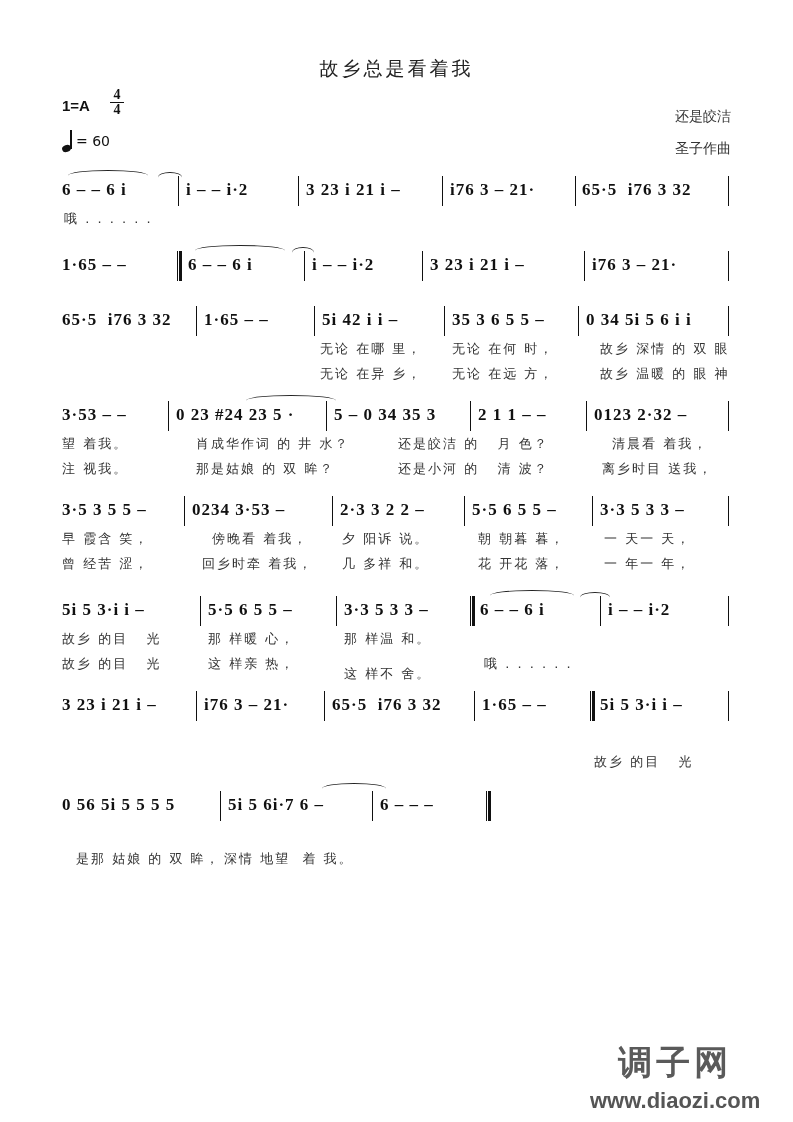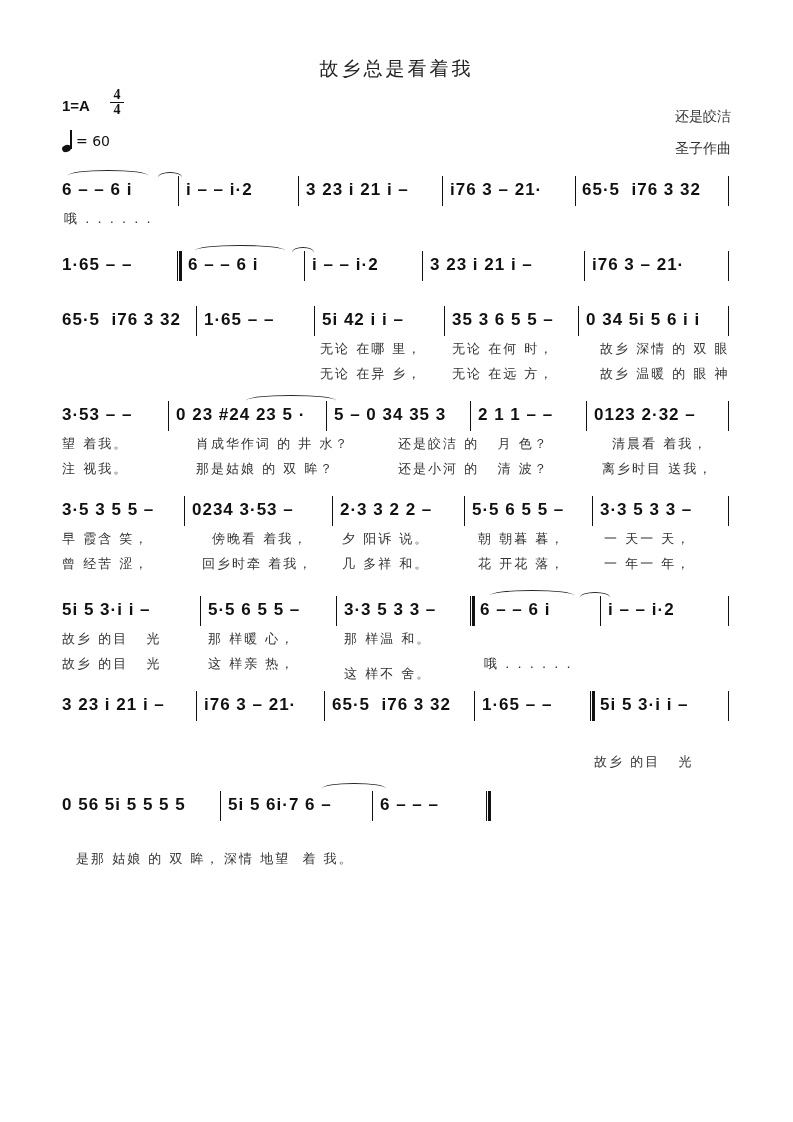--- a/index.html
+++ b/index.html
@@ -12,21 +12,21 @@
   .timesig { position: absolute; left: 110px; top: 88px; font-family: "Liberation Serif", serif;
              font-weight: bold; font-size: 14px; line-height: 14px; text-align: center; width: 14px; }
   .timesig .bar { border-top: 1px solid #111; }
   .tempo { position: absolute; left: 62px; top: 130px; font-size: 14px; display:flex; align-items:center; gap:4px; }
   .tempo .note { display:inline-block; position:relative; width:10px; height:22px; }
   .tempo .note:before { content:""; position:absolute; left:0; bottom:0; width:9px; height:7px; background:#111; border-radius:50%; transform: rotate(-20deg); }
   .tempo .note:after { content:""; position:absolute; left:8px; bottom:3px; width:1.5px; height:19px; background:#111; }
   .credits { position: absolute; right: 62px; top: 100px; text-align: right; font-size: 14px; color: #333; line-height: 32px; }
   .row { position: absolute; left: 60px; width: 672px; }
   .notes { position: absolute; left: 0; top: 0; height: 30px; width: 100%;
-           font-family: Liberation Sans, sans-serif; font-weight: bold; font-size: 17px;
+           font-family: Liberation Serif, serif; font-weight: bold; font-size: 17px;
            white-space: pre; letter-spacing: 1px; }
   .m { position: absolute; top: 0; white-space: pre; }
   .barline { position: absolute; top: -4px; width: 1px; height: 30px; background: #111; }
   .dbl { position: absolute; top: -4px; width: 5px; height: 30px; border-left: 1px solid #111; border-right: 3px solid #111; box-sizing: border-box; }
   .lyr { position: absolute; font-size: 13px; color: #333; white-space: pre; letter-spacing: 2px; }
   .arc { position: absolute; border-top: 1px solid #222; border-radius: 50% 50% 0 0; height: 10px; }
   .watermark { position: absolute; left: 590px; top: 1040px; text-align: center; color: #666; }
   .watermark .cn { font-size: 34px; font-weight: bold; letter-spacing: 4px; color:#5a5a5a; }
   .watermark .url { font-family: "Liberation Sans", sans-serif; font-size: 22px; font-weight: bold; color:#555; margin-top: 2px; }
 </style>
@@ -201,13 +201,15 @@
     <div class="barline" style="left:312px"></div>
     <span class="m" style="left:320px">6 – – –</span>
     <div class="dbl" style="left:426px"></div>
   </div>
   <div class="arc" style="left:262px;top:-12px;width:64px"></div>
   <div class="lyr" style="left:16px;top:55px">是那 姑娘 的 双 眸，</div>
   <div class="lyr" style="left:164px;top:55px">深情 地望  着 我。</div>
 </div>
 
 <div class="watermark">
+  <div class="cn">调子网</div>
+  <div class="url">www.diaozi.com</div>
 </div>
 
 </body></html>

